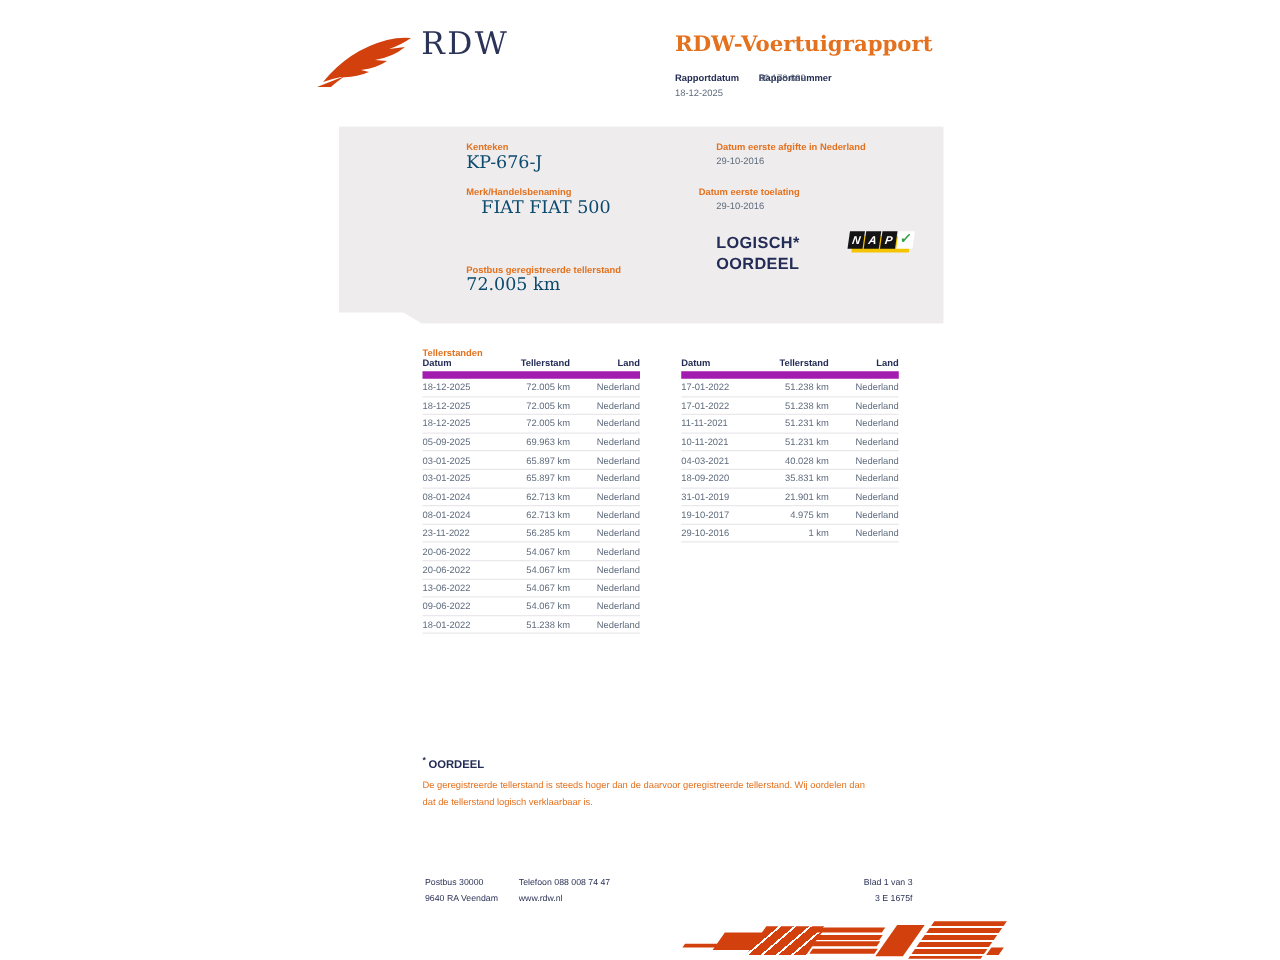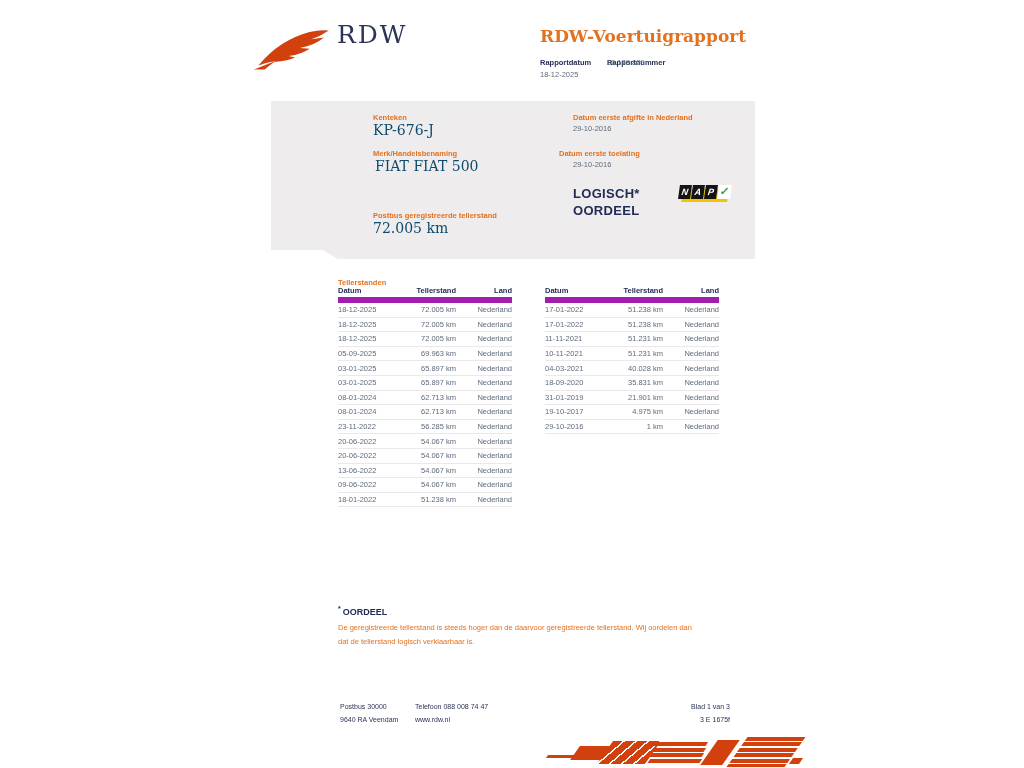--- a/index.html
+++ b/index.html
@@ -18,21 +18,21 @@
   #rd-label { left:540px; top:58px; } #rn-label { left:607px; top:58px; }
   #rd-value { left:540px; top:70px; } #rn-value { left:607px; top:58px; }
 
   
   #vehicle-box { left:238px; top:101px; width:484px; height:158px; background:#eeecec;
                  clip-path: polygon(0 0, 100% 0, 100% 100%, 13.8% 100%, 10.7% 94.3%, 0 94.3%); margin-left: 33px; }
   .lbl { font-size:7.5px; font-weight:bold; color:#e4711e; }
   .big-value { font-family:"DejaVu Serif", serif; font-size:14px; color:#0c4a6e; }
   .small-value { font-size:7.5px; color:#5e6b7d; }
   #kenteken-label { left:102px; top:12px; }  #kenteken-value { left:102px; top:21px; }
-  #merk-label     { left:102px; top:48px; }  #merk-value     { left:104px; top:57px;text-align:center; }
+  #merk-label     { left:102px; top:48px; }  #merk-value     { left:114px; top:57px;text-align:center; }
   #laatst-label   { left:102px; top:110px; } #laatst-value   { left:102px; top:119px; }
   #afgifte-label  { left:302px; top:12px; }  #afgifte-value  { left:302px; top:23px; }
   #toelating-label{ left:288px; top:48px; }  #toelating-value{ left:302px; top:59px; }
   #oordeel { left:302px; top:84px; font-size:13px; font-weight:bold; color:#232c56;
              line-height:17px; letter-spacing:0.3px; }
   
   #nap { left:408px; top:84px; width:54px; height:20px; }
   #nap .shadow { position:absolute; left:3px; top:4px; width:46px; height:13px;
                  background:#f5c400; transform:skewX(-8deg); }
   #nap .tile { position:absolute; top:0; width:12px; height:14px; background:#141414;

